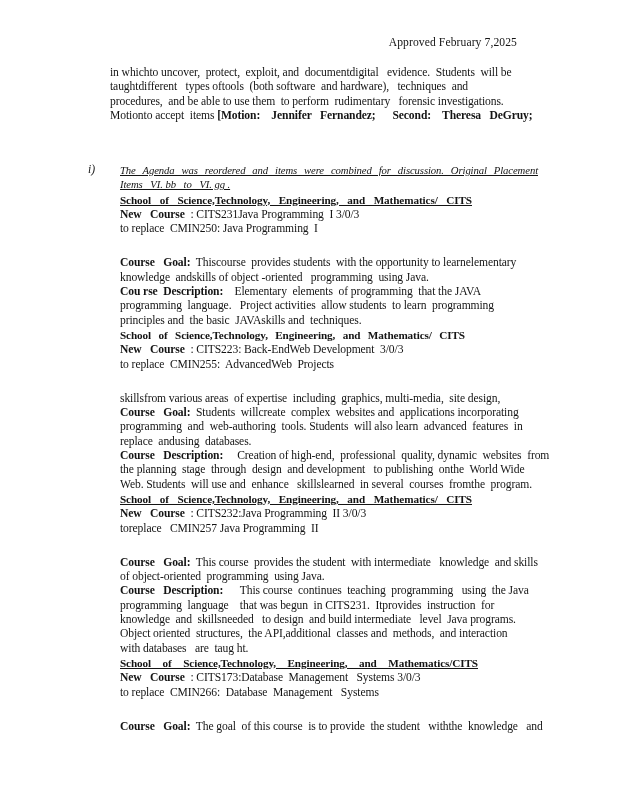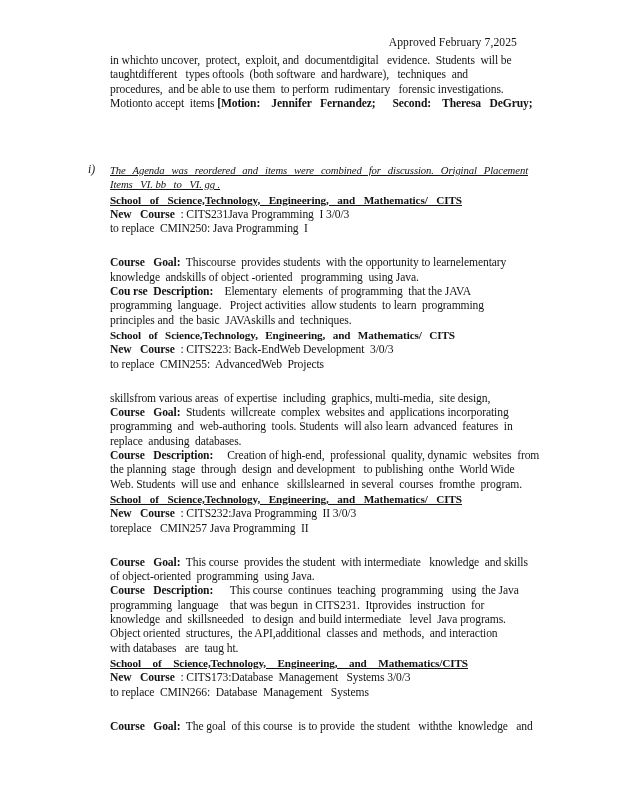--- a/index.html
+++ b/index.html
@@ -9,30 +9,30 @@
     background:#ffffff;
     color:#141414;
     font-family:"Liberation Serif","DejaVu Serif",serif;
     overflow:hidden;
   }
   .approved {
     position:absolute; top:36px; right:45px;
     font-size:11.6px; letter-spacing:0.1px;
   }
   .intro {
-    position:absolute; left:110px; top:54px; width:458px;
+    position:absolute; left:110px; top:66px; width:458px;
   }
   .item {
     position:absolute; left:88px; top:163px; width:478px;
   }
   .marker {
     position:absolute; left:0; top:0;
     font-size:11.6px; font-style:italic;
   }
-  .body { margin-left:22px;font-family:Liberation Serif, serif; }
+  .body { margin-left:32px;font-family:Liberation Serif, serif; }
   .ln {
     font-size:11.6px; line-height:14.3px;
     white-space:pre-wrap;
     letter-spacing:-0.1px;
   }
   .blank { height:20px; }
   .b { font-weight:bold; }
   .agenda1 {
     font-style:italic; font-size:10.7px;
     text-decoration:underline;

